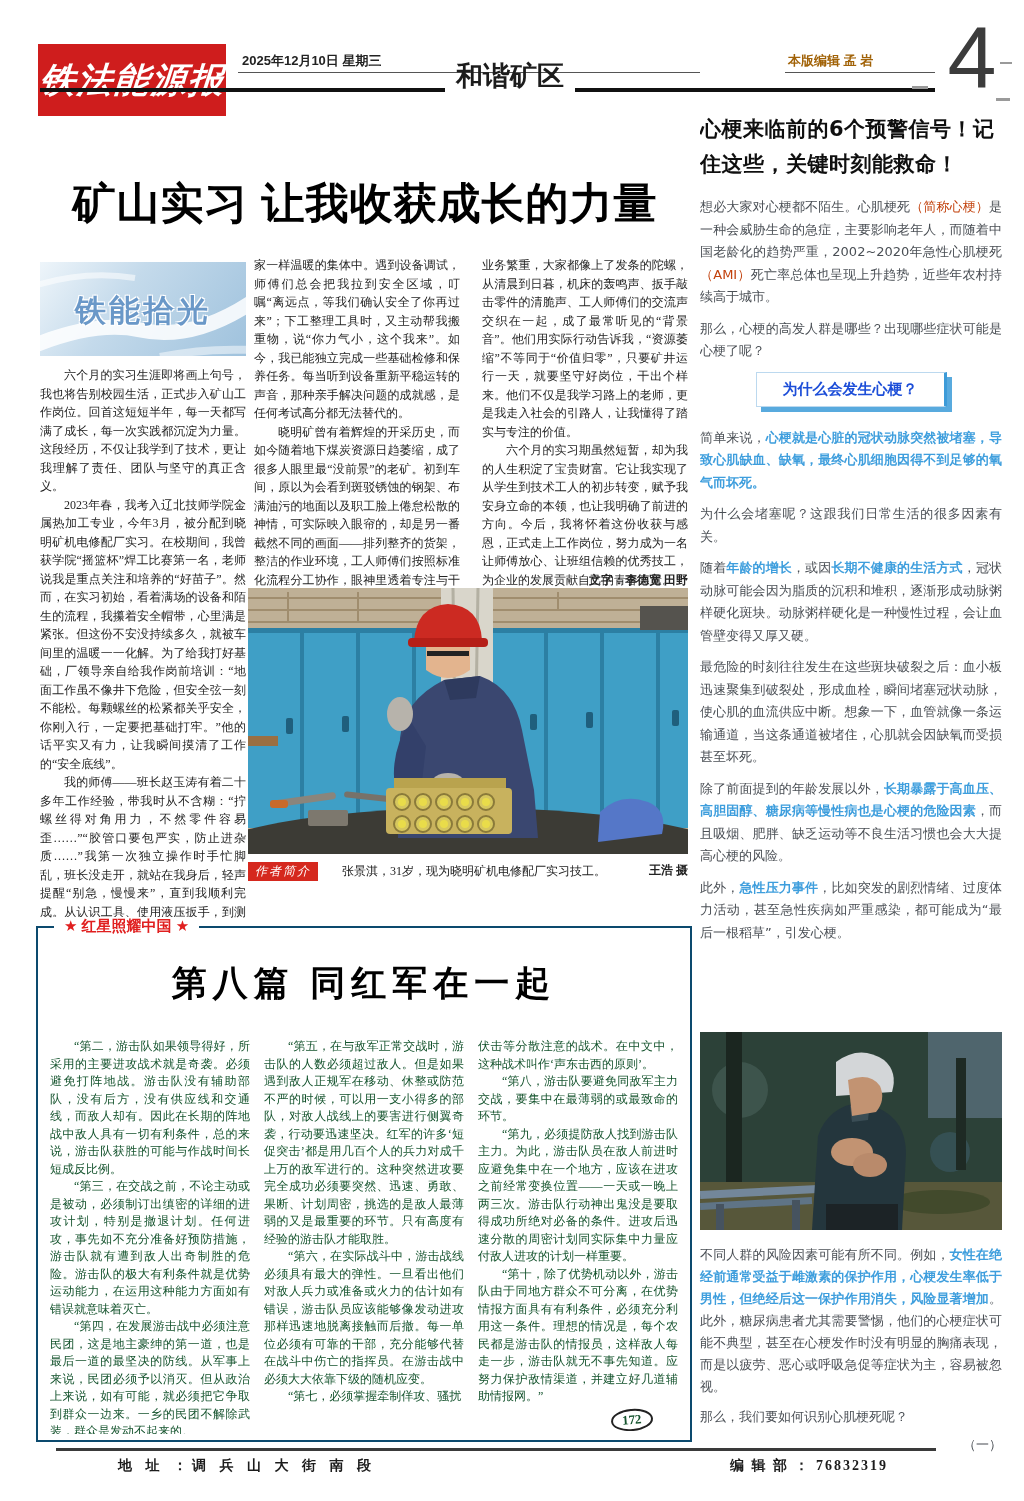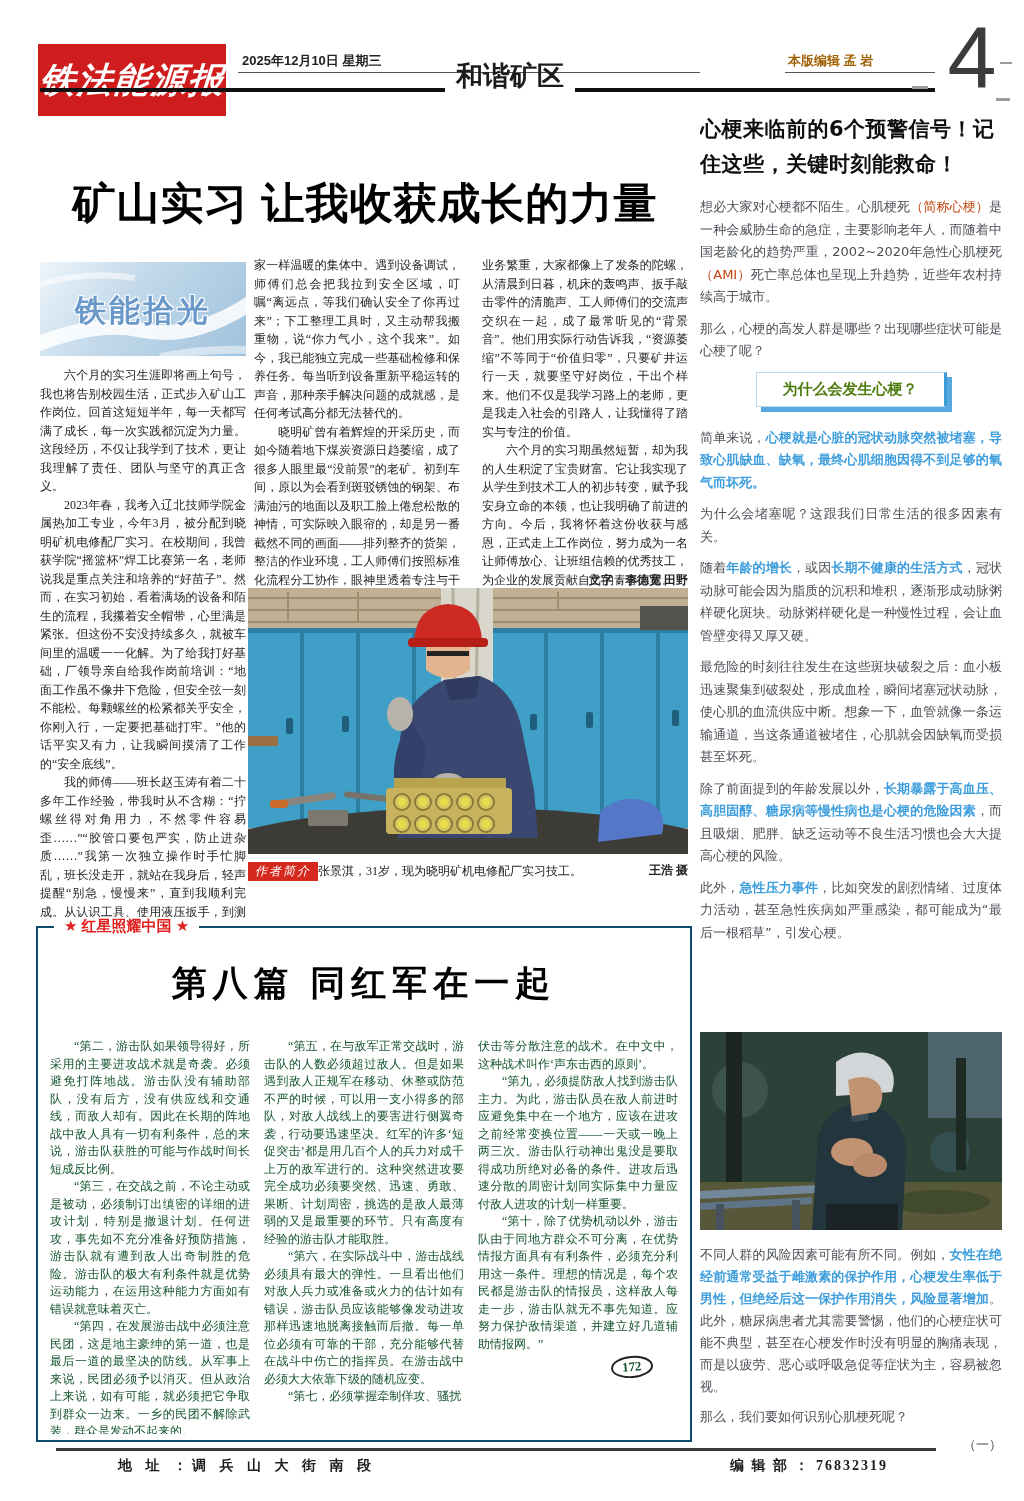--- a/index.html
+++ b/index.html
@@ -42,21 +42,21 @@
   .col p{margin:0;text-indent:2em;}
   .col p.noind{text-indent:0;}
   #col1{left:40px;top:366px;height:556px;overflow:hidden;}
   #col2{left:254px;top:256px;height:332px;overflow:hidden;}
   #col3{left:482px;top:256px;height:336px;overflow:hidden;}
   .byline{text-align:right;margin-top:-18.5px;font-weight:bold;}
   
   .photo1{position:absolute;left:248px;top:588px;width:440px;height:266px;overflow:hidden;}
   .caption{position:absolute;left:248px;top:862px;width:440px;font-size:12px;color:#222;}
   .cap-label{display:inline-block;background:#d5281e;color:#fff;font-style:italic;
-             padding:1px 7px;margin-right:0;font-size:12px;letter-spacing:2px;}
+             padding:1px 7px;margin-right:24px;font-size:12px;letter-spacing:2px;}
   .cap-credit{float:right;font-weight:bold;}
   
   .redbox{position:absolute;left:36px;top:926px;width:652px;height:512px;border:2px solid #0c4a6e;}
   .redbox-tag{position:absolute;left:16px;top:-11px;background:#fff;padding:0 10px;color:#e01f1f;
               font-weight:bold;font-size:15px;font-family:"Liberation Sans","DejaVu Sans",sans-serif;}
   .redbox-title{margin-top:32px;text-align:center;font-size:35px;font-weight:bold;letter-spacing:6px;
                 font-family:"Liberation Sans","DejaVu Sans",sans-serif;color:#000;}
   .redbox-cols{position:absolute;left:12px;right:12px;top:110px;bottom:6px;display:flex;gap:14px;}
   .rcol{flex:1;font-size:12px;line-height:17.5px;text-align:justify;color:#14532d;overflow:hidden;}
   .rcol p{margin:0;text-indent:2em;}
@@ -66,21 +66,21 @@
         transform:rotate(-5deg);font-weight:bold;}
   
   .health{position:absolute;left:700px;top:112px;width:302px;height:920px;overflow:hidden;
           font-family:"DejaVu Sans","Liberation Sans",sans-serif;color:#4a4f55;}
   .h-headline{font-size:21px;line-height:35px;font-weight:bold;color:#0f0f0f;margin:0 0 14px 0;
               letter-spacing:0.5px;}
   .hp{font-size:13px;line-height:22.5px;margin:0 0 9px 0;text-align:justify;}
   .em{color:#3e9edd;font-weight:bold;}
   .dim{color:#c2410c;}
   .h-button{width:fit-content;margin:8px auto 20px auto;padding:7px 26px;font-size:15px;font-weight:bold;
-            color:#4d7c0f;background:#fff;border:1px solid #bcd9ef;border-right:3px solid #3d9bd8;
+            color:#1d4ed8;background:#fff;border:1px solid #bcd9ef;border-right:3px solid #3d9bd8;
             box-shadow:5px 5px 0 #58aade;}
   .photo2{position:absolute;left:700px;top:1032px;width:302px;height:198px;overflow:hidden;}
   .health2{position:absolute;left:700px;top:1244px;width:302px;
            font-family:"DejaVu Sans","Liberation Sans",sans-serif;color:#4a4f55;}
   .health2 .hp{line-height:22px;margin-bottom:8px;}
   .part-no{text-align:right;font-size:13px;color:#4a4f55;margin-top:4px;}
   
   .footer-rule{position:absolute;left:56px;top:1448px;width:880px;height:3px;background:#3a3a3a;}
   .footer-addr{position:absolute;left:118px;top:1457px;font-size:14px;font-weight:bold;letter-spacing:5px;}
   .footer-ed{position:absolute;left:730px;top:1457px;font-size:14px;font-weight:bold;letter-spacing:2px;}
@@ -230,20 +230,21 @@
         <p>“第三，在交战之前，不论主动或是被动，必须制订出缜密的详细的进攻计划，特别是撤退计划。任何进攻，事先如不充分准备好预防措施，游击队就有遭到敌人出奇制胜的危险。游击队的极大有利条件就是优势运动能力，在运用这种能力方面如有错误就意味着灭亡。</p>
         <p>“第四，在发展游击战中必须注意民团，这是地主豪绅的第一道，也是最后一道的最坚决的防线。从军事上来说，民团必须予以消灭。但从政治上来说，如有可能，就必须把它争取到群众一边来。一乡的民团不解除武装，群众是发动不起来的。</p>
       </div>
       <div class="rcol">
         <p>“第五，在与敌军正常交战时，游击队的人数必须超过敌人。但是如果遇到敌人正规军在移动、休整或防范不严的时候，可以用一支小得多的部队，对敌人战线上的要害进行侧翼奇袭，行动要迅速坚决。红军的许多‘短促突击’都是用几百个人的兵力对成千上万的敌军进行的。这种突然进攻要完全成功必须要突然、迅速、勇敢、果断、计划周密，挑选的是敌人最薄弱的又是最重要的环节。只有高度有经验的游击队才能取胜。</p>
         <p>“第六，在实际战斗中，游击战线必须具有最大的弹性。一旦看出他们对敌人兵力或准备或火力的估计如有错误，游击队员应该能够像发动进攻那样迅速地脱离接触而后撤。每一单位必须有可靠的干部，充分能够代替在战斗中伤亡的指挥员。在游击战中必须大大依靠下级的随机应变。</p>
         <p>“第七，必须掌握牵制佯攻、骚扰</p>
       </div>
       <div class="rcol">
         <p class="noind">伏击等分散注意的战术。在中文中，这种战术叫作‘声东击西的原则’。</p>
+        <p>“第八，游击队要避免同敌军主力交战，要集中在最薄弱的或最致命的环节。</p>
         <p>“第九，必须提防敌人找到游击队主力。为此，游击队员在敌人前进时应避免集中在一个地方，应该在进攻之前经常变换位置——一天或一晚上两三次。游击队行动神出鬼没是要取得成功所绝对必备的条件。进攻后迅速分散的周密计划同实际集中力量应付敌人进攻的计划一样重要。</p>
         <p>“第十，除了优势机动以外，游击队由于同地方群众不可分离，在优势情报方面具有有利条件，必须充分利用这一条件。理想的情况是，每个农民都是游击队的情报员，这样敌人每走一步，游击队就无不事先知道。应努力保护敌情渠道，并建立好几道辅助情报网。”</p>
         <div class="pageno-line">
           <span class="oval">172</span>
         </div>
       </div>
     </div>
   </div>
 
   <div class="health">

